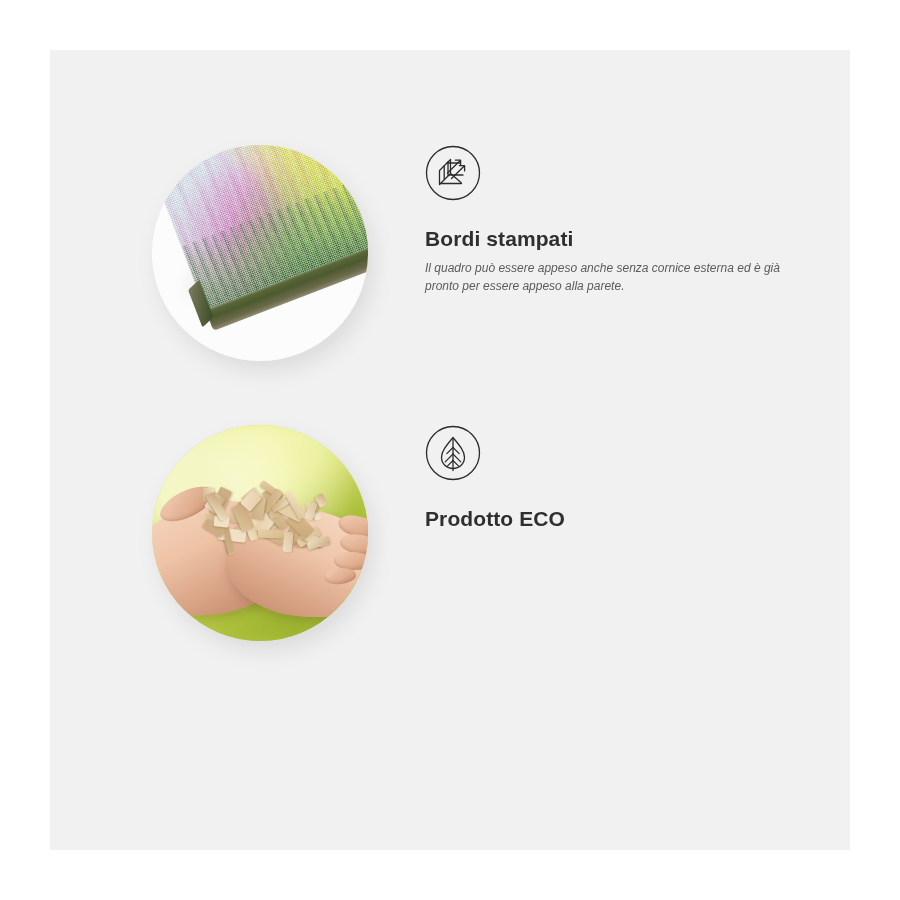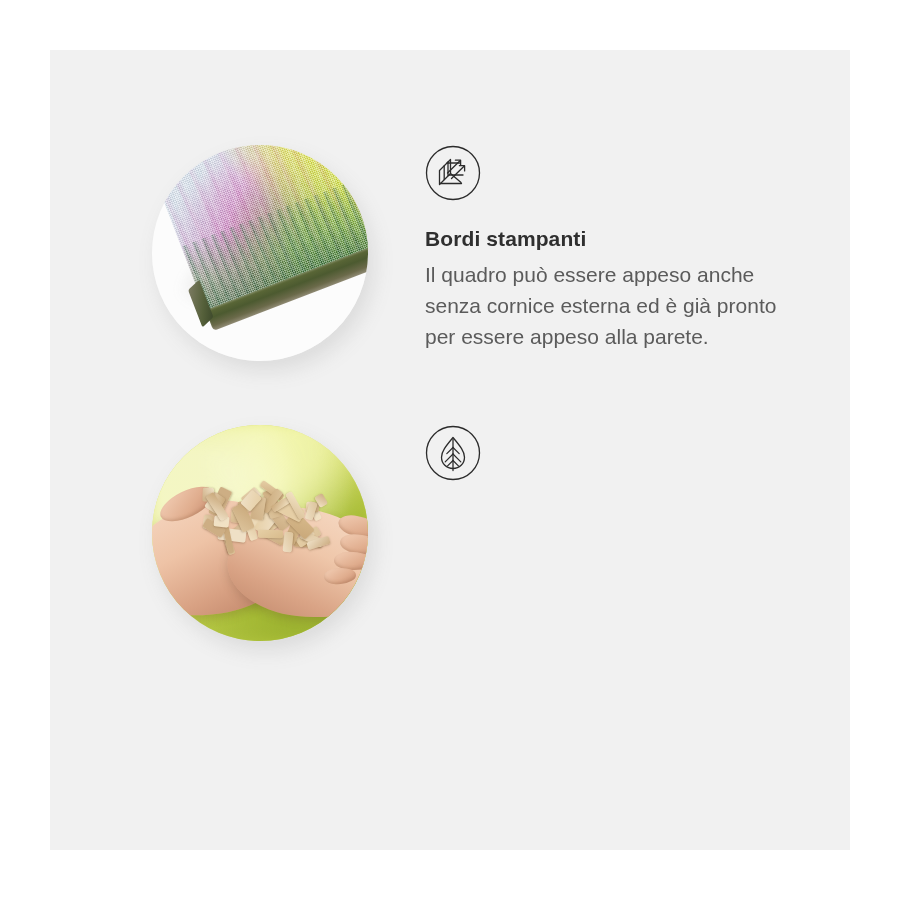--- a/index.html
+++ b/index.html
@@ -238,24 +238,25 @@
   .feature-title {
     margin: 25px 0 0 0;
     font-size: 21px;
     font-weight: bold;
     color: #2f2f2f;
     letter-spacing: 0.1px;
     line-height: 1.2;
   }
   .feature-desc {
     margin: 9px 0 0 0;
-    font-size: 21px;
+    font-size: 12px;
     color: #5b5b5b;
     line-height: 1.47;
     max-width: 365px;
+    font-style: italic;
   }
 </style>
 </head>
 <body>
 
 <div id="page">
   <div id="panel">
 
     <div class="feature" id="feature-1">
 
@@ -290,21 +291,21 @@
             <path d="M22.5 28.0 L35.0 15.8"></path>
             <path d="M30.4 15.2 L35.6 15.2 L35.6 20.4"></path>
             <path d="M26.5 33.5 L39.0 21.3"></path>
             <path d="M34.4 20.7 L39.6 20.7 L39.6 25.9"></path>
             <path d="M18.0 36.5 L30.5 24.3" stroke-width="0"></path>
           </g>
           <g fill="none" stroke="#2b2b2b" stroke-width="1.3" stroke-linecap="round">
             <path d="M15.5 38.5 L36.5 38.5"></path>
           </g>
         </svg>
-        <h2 class="feature-title">Bordi stampanti</h2>
+        <h2 class="feature-title">Bordi stampati</h2>
         <p class="feature-desc">Il quadro può essere appeso anche senza cornice esterna ed è già pronto per essere appeso alla parete.</p>
       </div>
     </div>
 
     <div class="feature" id="feature-2">
 
       <div class="photo-wrap">
         <div class="photo-circle">
           <div class="eco-scene">
             <div class="eco-blur"></div>
@@ -374,17 +375,18 @@
           <path d="M28 14.5 L28 45.5" fill="none" stroke="#2b2b2b" stroke-width="1.3" stroke-linecap="round"></path>
           <g fill="none" stroke="#2b2b2b" stroke-width="1.2" stroke-linecap="round">
             <path d="M28 22.5 L21.8 28.7"></path>
             <path d="M28 22.5 L34.2 28.7"></path>
             <path d="M28 29.0 L20.2 36.8"></path>
             <path d="M28 29.0 L35.8 36.8"></path>
             <path d="M28 35.5 L22.6 40.9"></path>
             <path d="M28 35.5 L33.4 40.9"></path>
           </g>
         </svg>
+        <h2 class="feature-title">Prodotto ECO</h2>
       </div>
     </div>
 
   </div>
 </div>
 
 </body></html>

